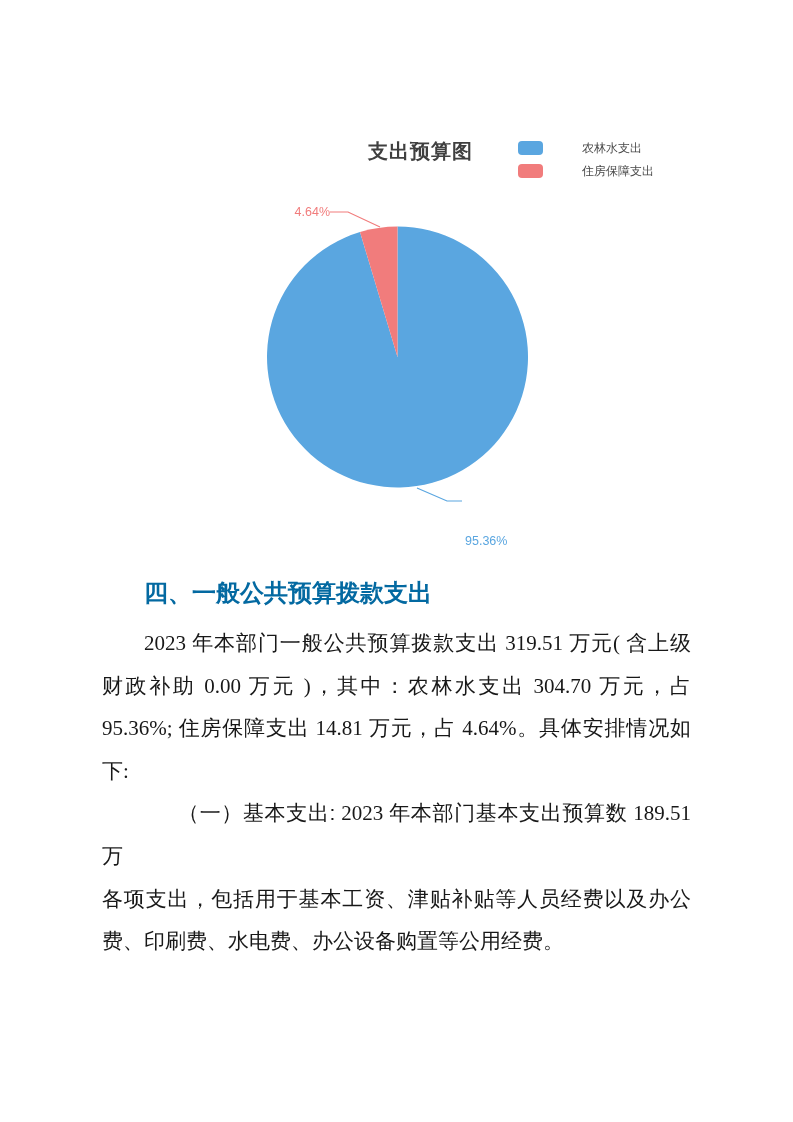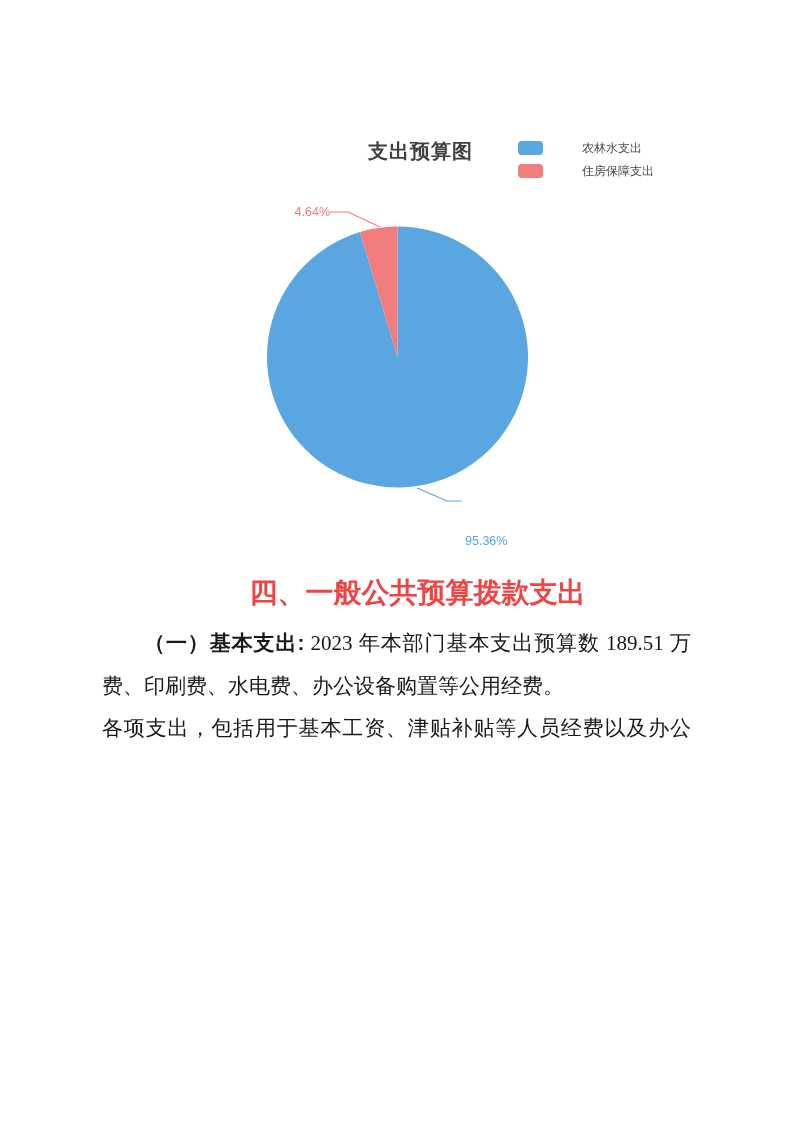--- a/index.html
+++ b/index.html
@@ -28,29 +28,28 @@
   #pct-blue{left:465px;top:493px;margin-top:40px;}
   
   .text-block{
     position:absolute;left:102px;top:578px;width:589px;
     font-family:"Liberation Serif","DejaVu Serif",serif;
     font-size:21px;color:#181818;
   }
   .doc-heading{
     margin:0 0 14px 0;padding-left:42px;
     font-family:"Liberation Sans",sans-serif;
-    font-size:28px;font-weight:bold;color:#ef4444;
+    font-size:24px;font-weight:bold;color:#0369a1;
     line-height:30px;
-    text-align:center;
   }
   .para{margin:0;}
   .line{line-height:42.6px;}
   .line.justify{text-align:justify;text-align-last:justify;}
   .line.indent{text-indent:42px;}
-  .bold-run{font-weight:bold;font-family:"Liberation Sans",sans-serif;}
+  .bold-run{font-weight:normal;font-family:"Liberation Sans",sans-serif;margin-left:34px;}
 </style>
 </head>
 <body>
 
 <div class="page">
 
   <section>
     <div class="chart-title">支出预算图</div>
 
     <div class="legend">
@@ -76,20 +75,26 @@
     </svg>
 
     <div class="pct-label" id="pct-blue" style="color: rgb(90, 166, 224);">95.36%</div>
     <div class="pct-label" id="pct-red" style="color: rgb(241, 124, 124);">4.64%</div>
   </section>
 
   <section class="text-block">
     <h2 class="doc-heading">四、一般公共预算拨款支出</h2>
     <div>
         <div class="para">
+          <div class="line indent justify">2023 年本部门一般公共预算拨款支出 319.51 万元( 含上级</div>
+          <div class="line justify">财政补助 0.00 万元 )，其中：农林水支出 304.70 万元，占</div>
+          <div class="line justify">95.36%; 住房保障支出 14.81 万元，占 4.64%。具体安排情况如</div>
+          <div class="line">下:</div>
+        </div>
+        <div class="para">
           <div class="line indent justify"><b class="bold-run">（一）基本支出:</b> 2023 年本部门基本支出预算数 189.51 万</div>
+          <div class="line justify">各项支出，包括用于基本工资、津贴补贴等人员经费以及办公</div>
           <div class="line">费、印刷费、水电费、办公设备购置等公用经费。</div>
-          <div class="line justify">各项支出，包括用于基本工资、津贴补贴等人员经费以及办公</div>
         </div>
       </div>
   </section>
 
 </div>
 
 </body></html>

